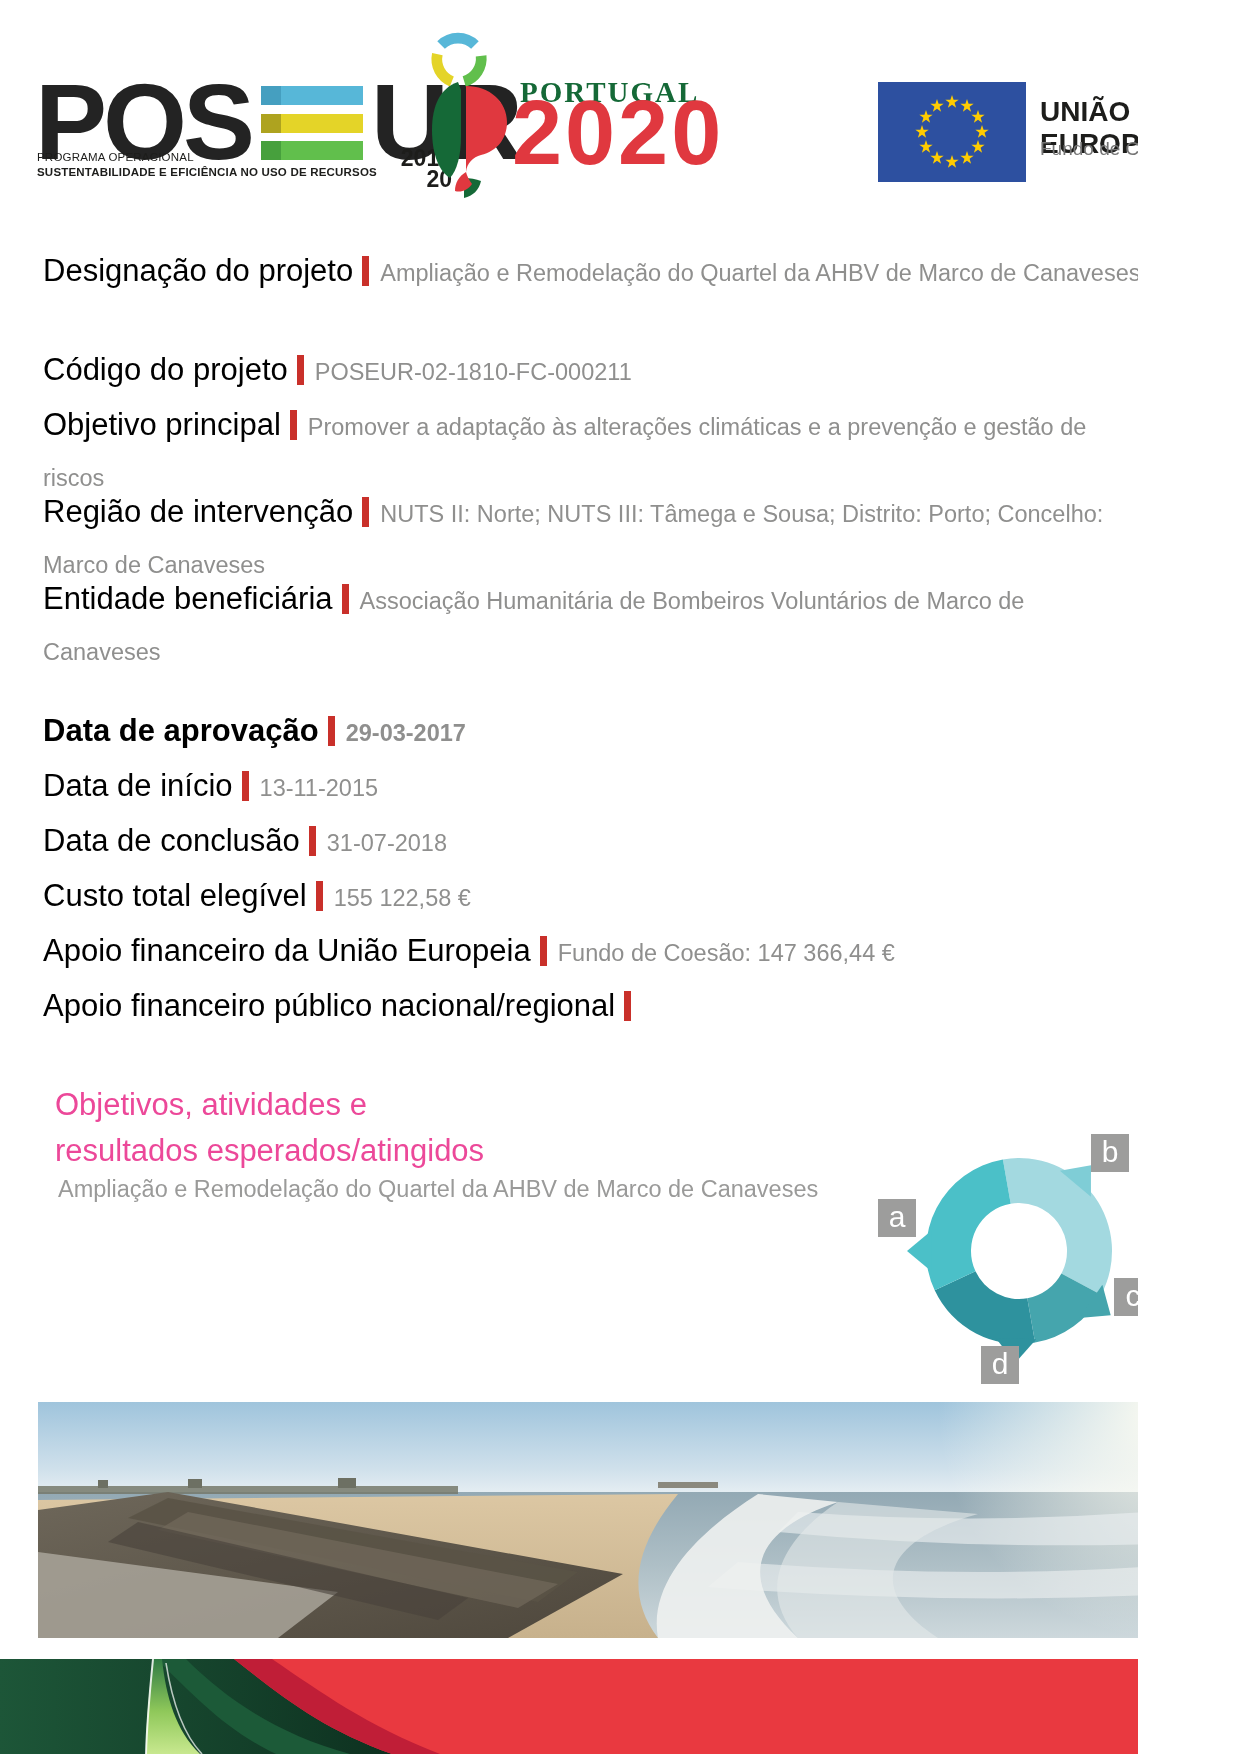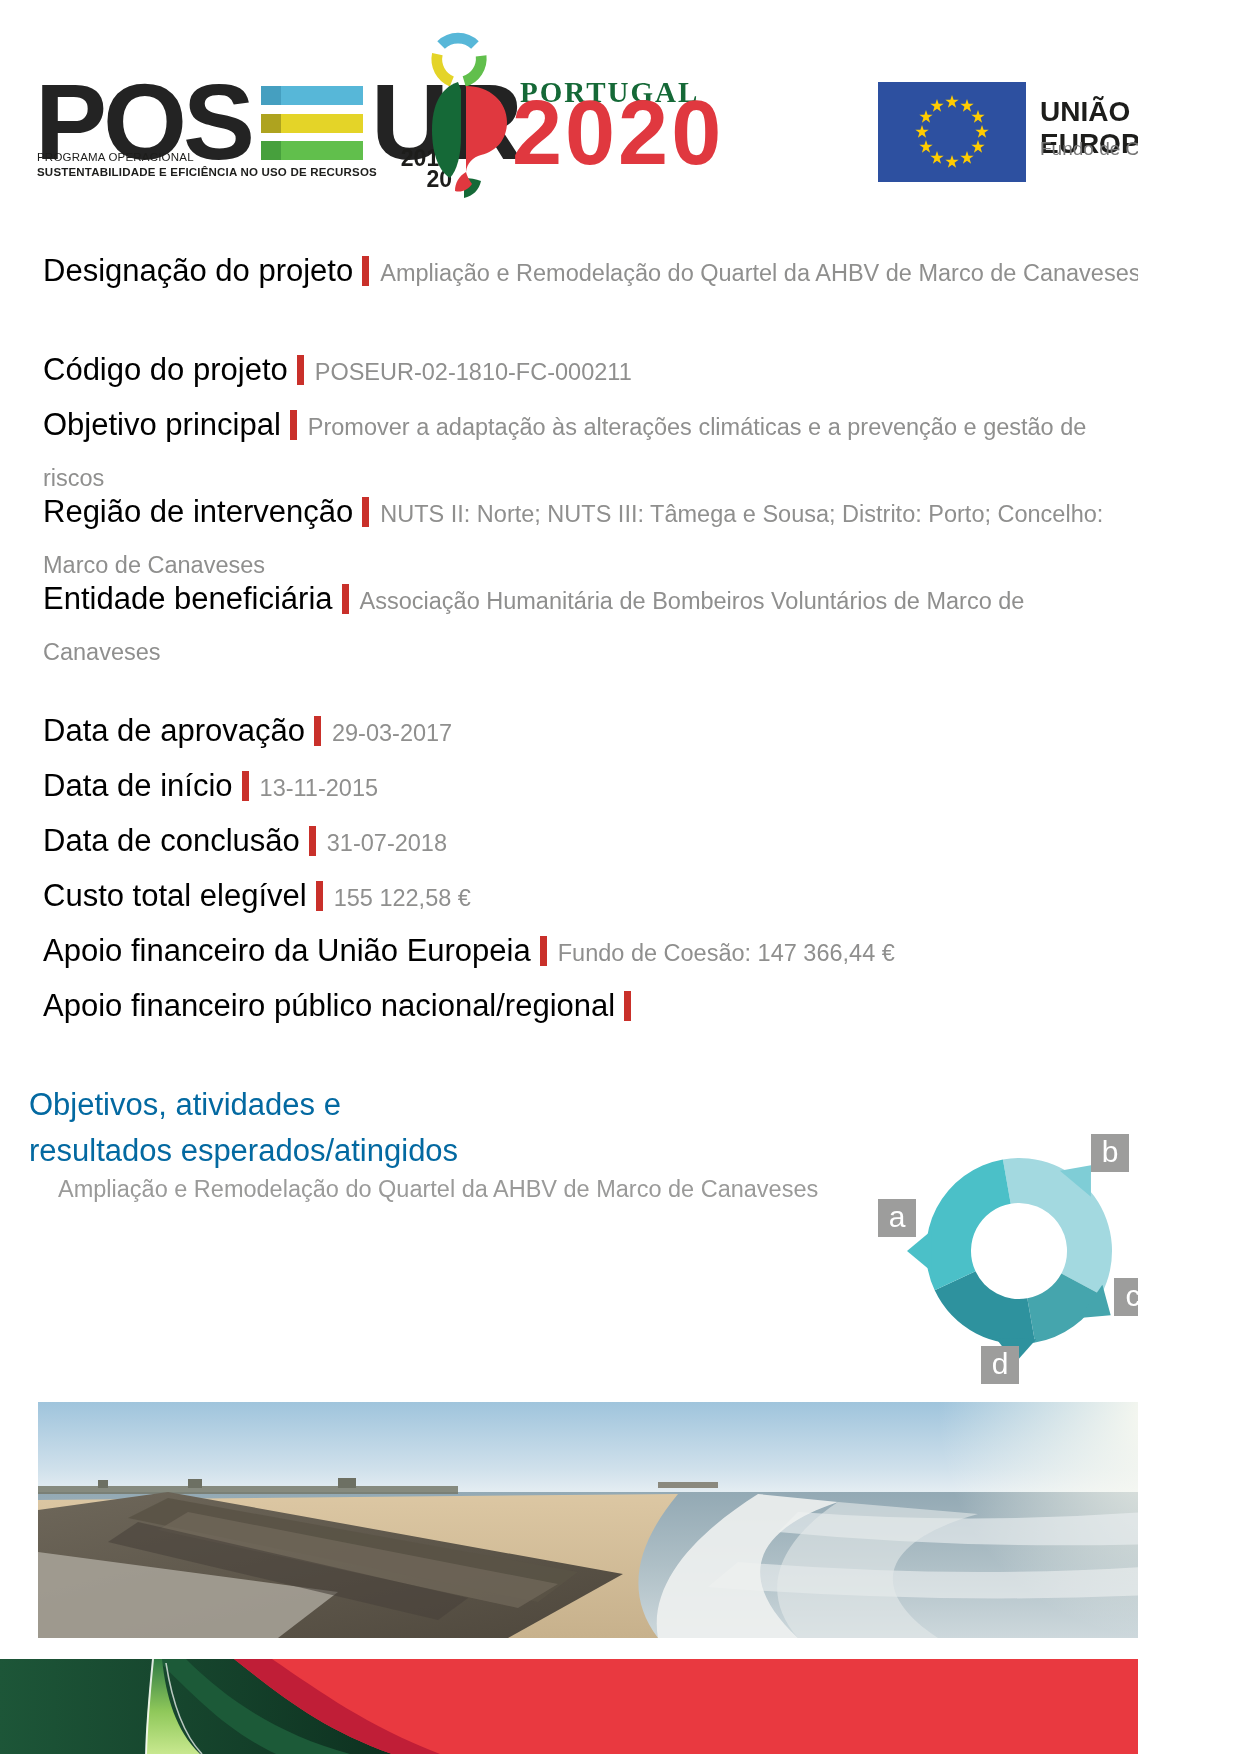--- a/index.html
+++ b/index.html
@@ -18,21 +18,21 @@
   .p2020-name{position:absolute;left:520px;top:76px;font-family:"Liberation Serif",serif;font-weight:700;font-size:29px;letter-spacing:2px;color:#156937;}
   .p2020-year{position:absolute;left:512px;top:88px;font-weight:700;font-size:90px;line-height:90px;letter-spacing:3px;color:#e0383f;text-align:center;}
   .eu-title{position:absolute;left:1040px;top:96px;font-weight:700;font-size:28px;color:#1d1d1b;}
   .eu-sub{position:absolute;left:1040px;top:138px;font-size:19px;color:#757575;}
   
   .field{position:absolute;left:43px;width:1100px;line-height:49px;}
   .flabel{font-size:31px;color:#000000;}
   .redbar{display:inline-block;width:7px;height:30px;background:#c9302a;margin:0 11px 0 9px;transform:translateY(5px);}
   .fvalue{font-size:23.5px;color:#8f8f8e;}
   
-  .obj-title{position:absolute;left:29px;top:1082px;font-size:31px;line-height:46px;color:#0369a1;}
+  .obj-title{position:absolute;left:55px;top:1082px;font-size:31px;line-height:46px;color:#ec4899;}
   .obj-sub{position:absolute;left:58px;top:1176px;font-size:23.5px;color:#9a9a99;}
   
   .abs{position:absolute;}
   svg{display:block;}
 </style>
 </head>
 <body>
 
 <div id="page">
 
@@ -118,21 +118,21 @@
   </div>
   <div class="field" style="top:400px;">
     <span class="flabel">Objetivo principal</span><span class="redbar"></span><span class="fvalue">Promover a adaptação às alterações climáticas e a prevenção e gestão de riscos</span>
   </div>
   <div class="field" style="top:487px;">
     <span class="flabel">Região de intervenção</span><span class="redbar"></span><span class="fvalue">NUTS II: Norte; NUTS III: Tâmega e Sousa; Distrito: Porto; Concelho: Marco de Canaveses</span>
   </div>
   <div class="field" style="top:574px;">
     <span class="flabel">Entidade beneficiária</span><span class="redbar"></span><span class="fvalue">Associação Humanitária de Bombeiros Voluntários de Marco de Canaveses</span>
   </div>
-  <div class="field" style="top:706px;">
+  <div class="field" style="top:706px;font-weight:bold;">
     <span class="flabel">Data de aprovação</span><span class="redbar"></span><span class="fvalue">29-03-2017</span>
   </div>
   <div class="field" style="top:761px;">
     <span class="flabel">Data de início</span><span class="redbar"></span><span class="fvalue">13-11-2015</span>
   </div>
   <div class="field" style="top:816px;">
     <span class="flabel">Data de conclusão</span><span class="redbar"></span><span class="fvalue">31-07-2018</span>
   </div>
   <div class="field" style="top:871px;">
     <span class="flabel">Custo total elegível</span><span class="redbar"></span><span class="fvalue">155 122,58 €</span>

